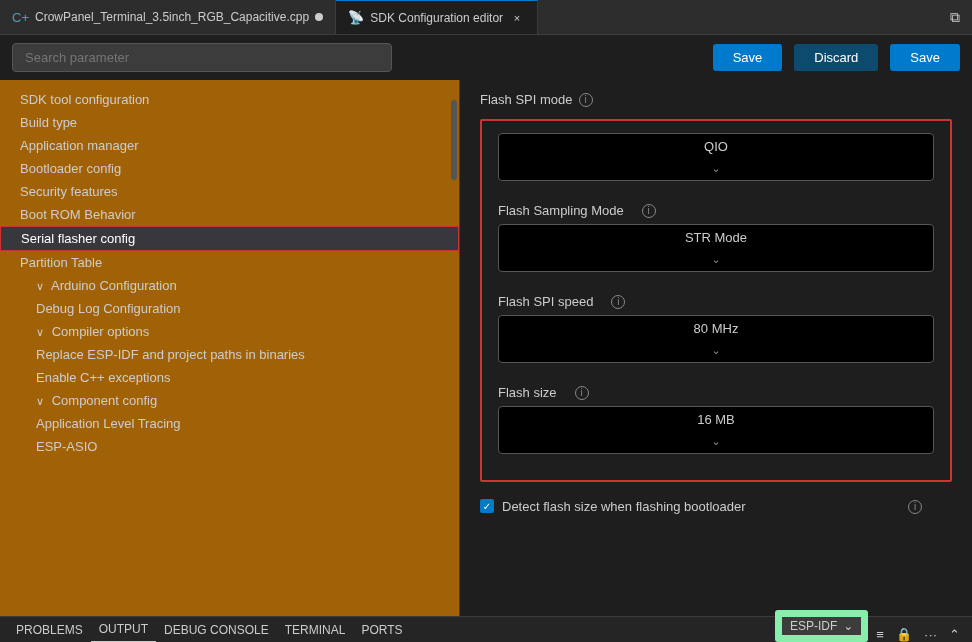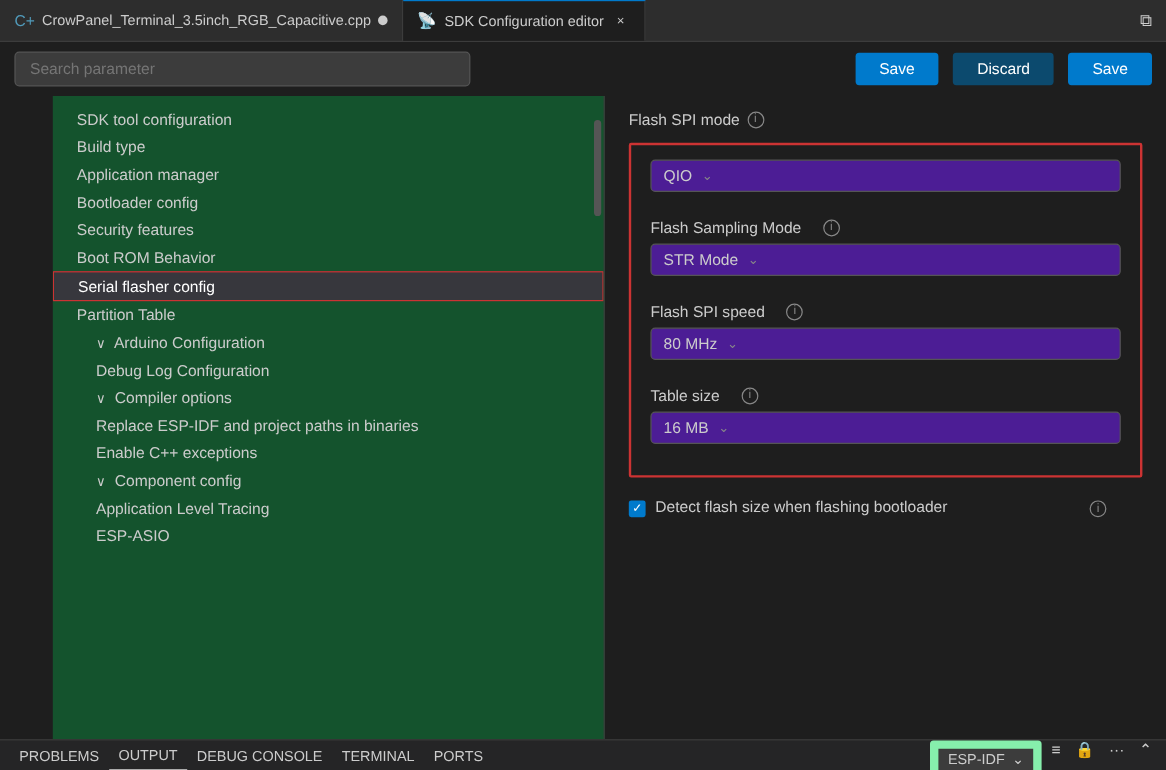--- a/index.html
+++ b/index.html
@@ -111,27 +111,26 @@
     
     .body-layout {
       display: flex;
       flex: 1;
       overflow: hidden;
     }
 
     
     .sidebar {
       width: 460px;
-      background: #14532d;
+      background: #a16207;
       overflow-y: auto;
       padding: 8px 0;
       flex-shrink: 0;
       border-right: 1px solid #3c3c3c;
       position: relative;
-      margin-left: 44px;
     }
     .sidebar-item {
       padding: 4px 20px;
       cursor: pointer;
       color: #cccccc;
       font-size: 13px;
       white-space: nowrap;
     }
     .sidebar-item.active {
       background: #37373d;
@@ -203,41 +202,42 @@
       align-items: center;
       justify-content: center;
       width: 14px; height: 14px;
       border: 1px solid #888;
       border-radius: 50%;
       font-size: 10px;
       color: #888;
       cursor: pointer;
     }
     .dropdown-btn {
-      background: #4c1d95;
+      background: #000000;
       border: 1px solid #555;
       border-radius: 4px;
       padding: 5px 10px;
       color: #cccccc;
       font-size: 13px;
       cursor: pointer;
       display: flex;
       align-items: center;
       gap: 8px;
       min-width: 100px;
+      flex-direction: column;
     }
     .dropdown-arrow {
       color: #888;
       font-size: 11px;
     }
 
     
     .detect-item {
       display: flex;
-      align-items: center;
+      align-items: flex-start;
       gap: 8px;
       margin-top: 8px;
       padding-right: 30px;
     }
     .detect-checkbox {
       width: 14px; height: 14px;
       background: #007acc;
       border-radius: 2px;
       display: flex; align-items: center; justify-content: center;
       flex-shrink: 0;
@@ -257,21 +257,21 @@
       margin-left: auto;
       flex-shrink: 0;
     }
 
     
     .status-bar {
       height: 26px;
       background: #252526;
       border-top: 1px solid #3c3c3c;
       display: flex;
-      align-items: flex-start;
+      align-items: flex-end;
       padding: 0 8px;
       gap: 0;
       flex-shrink: 0;
     }
     .status-item {
       padding: 0 8px;
       font-size: 12px;
       color: #cccccc;
       cursor: pointer;
       height: 100%;
@@ -427,21 +427,21 @@
             <span class="info-icon">i</span>
           </div>
           <div class="dropdown-btn">
             <span>80 MHz</span>
             <span class="dropdown-arrow">⌄</span>
           </div>
         </div>
 
         <div class="config-item">
           <div class="config-label">
-            <span>Table size</span>
+            <span>Flash size</span>
             <span class="info-icon">i</span>
           </div>
           <div class="dropdown-btn">
             <span>16 MB</span>
             <span class="dropdown-arrow">⌄</span>
           </div>
         </div>
 
       </div>
 

